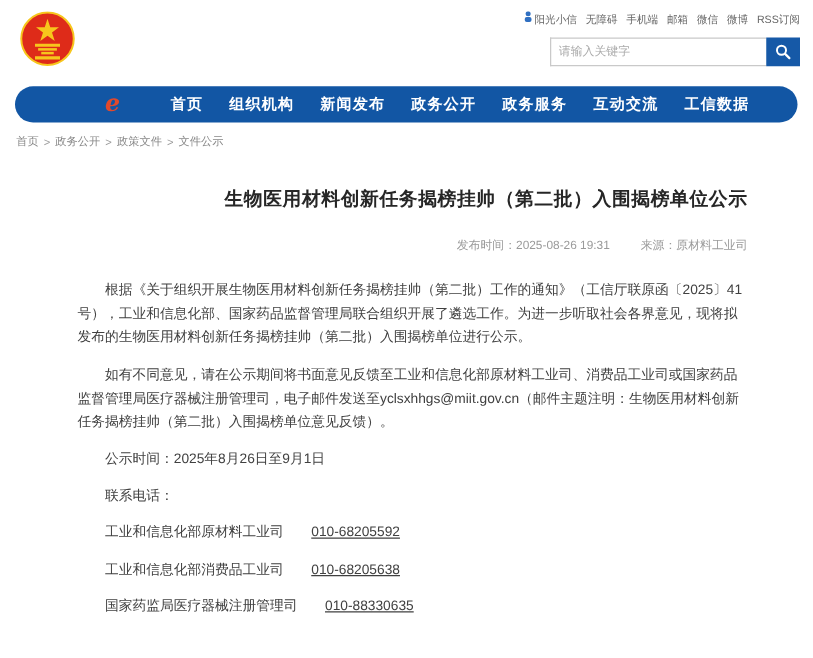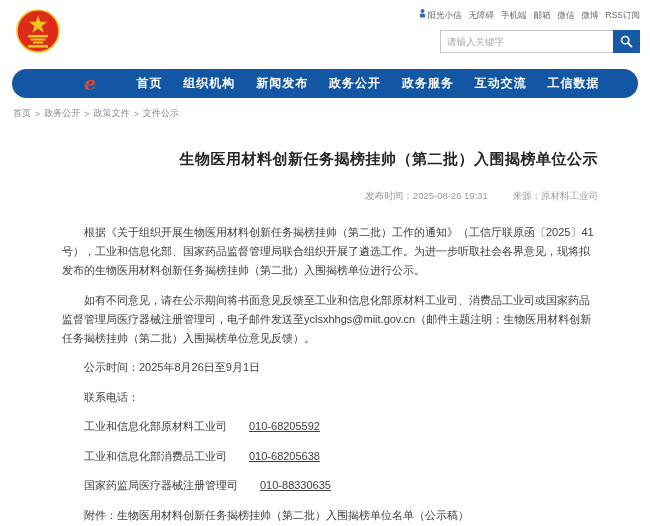--- a/index.html
+++ b/index.html
@@ -130,18 +130,17 @@
       <p>联系电话：</p>
       <p class="contact-row">
         <span>工业和信息化部原材料工业司</span><span class="phone">010-68205592</span>
       </p>
       <p class="contact-row">
         <span>工业和信息化部消费品工业司</span><span class="phone">010-68205638</span>
       </p>
       <p class="contact-row">
         <span>国家药监局医疗器械注册管理司</span><span class="phone">010-88330635</span>
       </p>
-      <p>附件：生物医用材料创新任务揭榜挂帅（第二批）入围揭榜单位名单（公示稿）</p>
     </div>
 
   </div>
 
 </div>
 
 </body></html>

